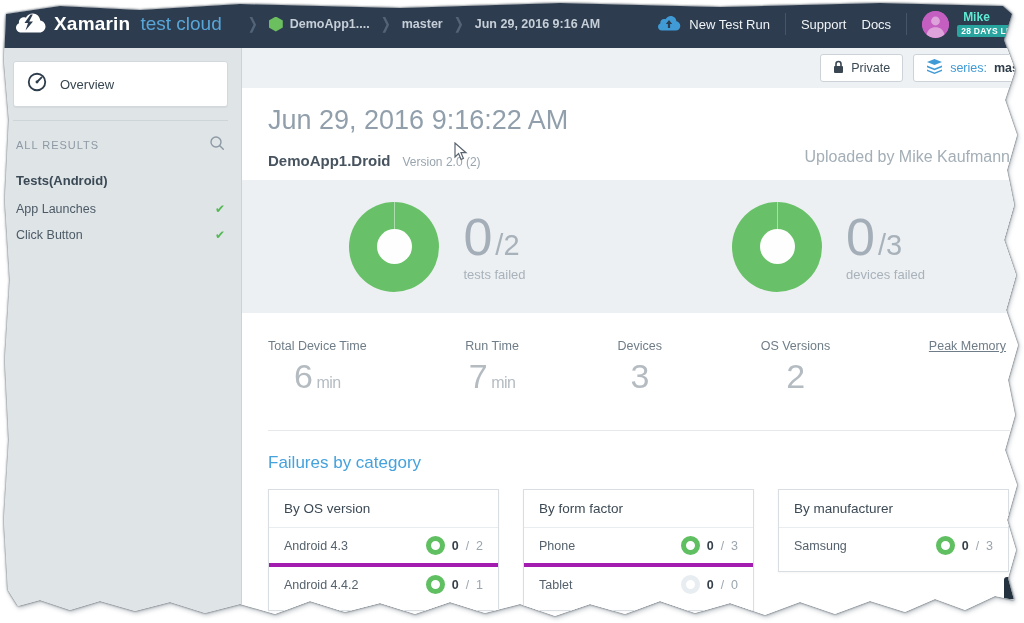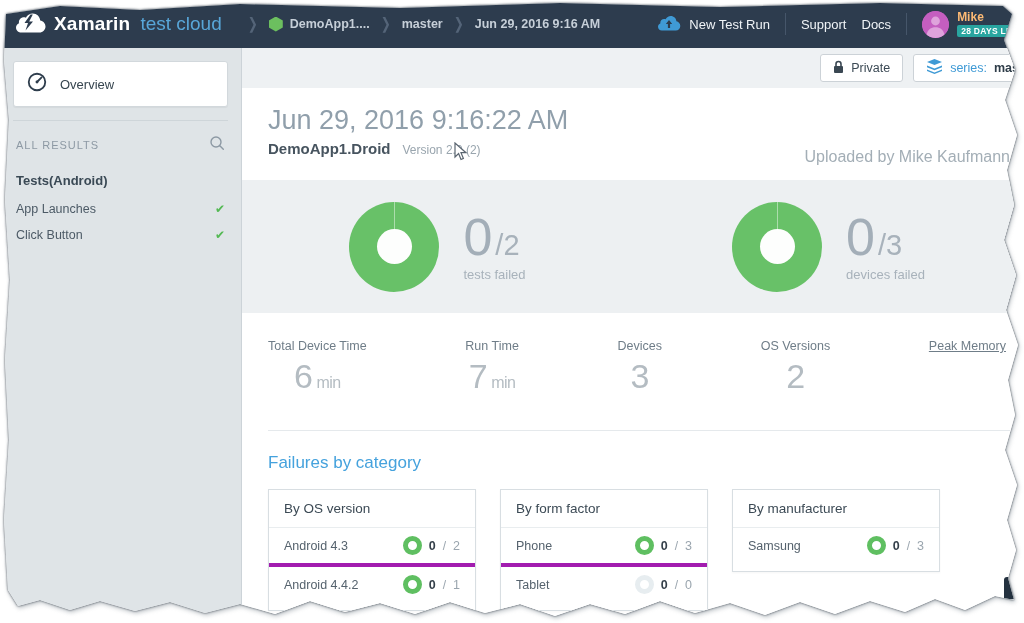--- a/index.html
+++ b/index.html
@@ -26,21 +26,21 @@
   .crumb-sep{color:#55masked;color:#54institu;}
   .crumb-sep{color:#546478;font-size:12px;transform:scaleY(1.3);font-weight:400;}
   .crumb{color:#c6cfd8;font-size:12.5px;font-weight:bold;display:flex;align-items:center;gap:7px;cursor:default;}
   .hexagon{width:14px;height:15px;background:#6cbf5f;clip-path:polygon(50% 0,100% 26%,100% 74%,50% 100%,0 74%,0 26%);}
   .topnav{margin-left:auto;display:flex;align-items:center;gap:15px;}
   .topnav-link{color:#f0f4f7;font-size:13px;display:flex;align-items:center;gap:8px;cursor:pointer;}
   .topnav-divider{width:1px;height:22px;background:#46566a;}
   .user{display:flex;align-items:center;gap:8px;padding-right:2px;}
   .avatar{width:27px;height:27px;border-radius:50%;background:#c45ec0;overflow:hidden;flex:none;}
   .user-meta{display:flex;flex-direction:column;gap:2px;}
-  .user-name{color:#fdba74;font-size:12px;font-weight:bold;line-height:1;}
+  .user-name{color:#5eead4;font-size:12px;font-weight:bold;line-height:1;margin-left:6px;}
   .user-badge{background:#29a5a0;color:#fff;font-size:8.5px;font-weight:bold;letter-spacing:.3px;padding:2px 4px;border-radius:2px;line-height:1;white-space:nowrap;}
 
   
   .sidebar{position:absolute;left:0;top:48px;bottom:0;width:242px;background:#dfe4e7;border-right:1px solid #ccd3d8;}
   .overview-btn{margin:13px 13px 0 13px;background:#fff;border:1px solid #d2d8dc;border-radius:3px;box-shadow:0 1px 1px rgba(0,0,0,.05);
     display:flex;align-items:center;gap:12px;padding:9px 12px;cursor:pointer;}
   .overview-label{font-size:13px;color:#36454f;}
   .sidebar-divider{border-top:1px solid #ced5d9;margin:13px 13px 0 13px;}
   .all-results{display:flex;align-items:center;justify-content:space-between;padding:14px 16px 10px 16px;}
   .all-results-label{font-size:11px;color:#8d99a4;letter-spacing:1px;}
@@ -52,21 +52,21 @@
   .main{position:absolute;left:242px;top:48px;right:0;bottom:0;background:#fff;}
   .graybar{height:40px;background:#eef1f3;display:flex;align-items:center;justify-content:flex-end;gap:10px;padding:0 0 0 10px;}
   .btn{background:#fff;border:1px solid #ccd2d7;border-radius:3px;height:28px;display:flex;align-items:center;gap:7px;
     padding:0 12px;font-size:12.5px;color:#3c4a55;cursor:pointer;white-space:nowrap;}
   .btn-series{margin-right:-24px;}
   .series-label{color:#3f9ad5;}
   .series-value{font-weight:bold;color:#2f3d49;}
 
   .run-header{position:relative;padding:17px 26px 0 26px;height:92px;}
   .run-timestamp{font-size:27px;font-weight:300;color:#909fab;line-height:1.15;}
-  .app-row{margin-top:4px;display:flex;align-items:baseline;gap:12px;}
+  .app-row{margin-top:16px;display:flex;align-items:baseline;gap:12px;}
   .app-name{font-size:15px;color:#47545f;font-weight:bold;}
   .app-version{font-size:12px;color:#99a5ae;}
   .uploaded-by{position:absolute;right:14px;top:60px;font-size:16px;color:#a3aeb6;}
   .cursor-icon{position:absolute;left:212px;top:54px;}
 
   
   .donut-band{height:133px;background:#edf0f2;display:flex;}
   .donut-group{flex:1;display:flex;align-items:center;justify-content:center;gap:24px;}
   .donut{width:90px;height:90px;border-radius:50%;background:#68c168;position:relative;flex:none;}
   .donut::after{content:"";position:absolute;left:50%;top:50%;width:35px;height:35px;margin:-17.5px 0 0 -17.5px;border-radius:50%;background:#fdfefd;}
@@ -84,21 +84,21 @@
   .stat-label.underlined{text-decoration:underline;cursor:pointer;}
   .stat-value{margin-top:4px;font-size:34px;font-weight:200;color:#b4bcc2;letter-spacing:-.5px;}
   .stat-unit{font-size:16px;color:#b4bcc2;margin-left:4px;}
 
   .section-divider{border-top:1px solid #e5e9ec;margin:34px 14px 0 26px;}
 
   
   .failures{padding:22px 26px 0 26px;}
   .failures-title{font-size:17px;color:#45a2dd;font-weight:400;}
   .cards{display:flex;gap:24px;margin-top:16px;align-items:flex-start;}
-  .card{width:208px;background:#fff;border:1px solid #d8dee2;border-radius:0;box-shadow:0 1px 2px rgba(0,0,0,.04);padding-bottom:8px;flex:none;}
+  .card{width:231px;background:#fff;border:1px solid #d8dee2;border-radius:0;box-shadow:0 1px 2px rgba(0,0,0,.04);padding-bottom:8px;flex:none;}
   .card-title{padding:11px 15px;font-size:13.5px;color:#3c4a55;border-bottom:1px solid #e9edef;}
   .crow{display:flex;align-items:center;justify-content:space-between;padding:8px 15px;border-bottom:4px solid #a21caf;cursor:pointer;}
   .crow:last-child{border-bottom:none;}
   .crow-label{font-size:12.5px;color:#55626d;}
   .crow-right{display:flex;align-items:center;gap:7px;}
   .ring{width:19px;height:19px;border-radius:50%;border:5.5px solid #5fbf61;background:#fff;}
   .ring.ring-empty{border-color:#e7edf0;}
   .ratio-failed{font-size:12.5px;font-weight:bold;color:#343f49;}
   .ratio-sep{font-size:12px;color:#9aa5ae;}
   .ratio-total{font-size:12.5px;color:#9aa5ae;}

